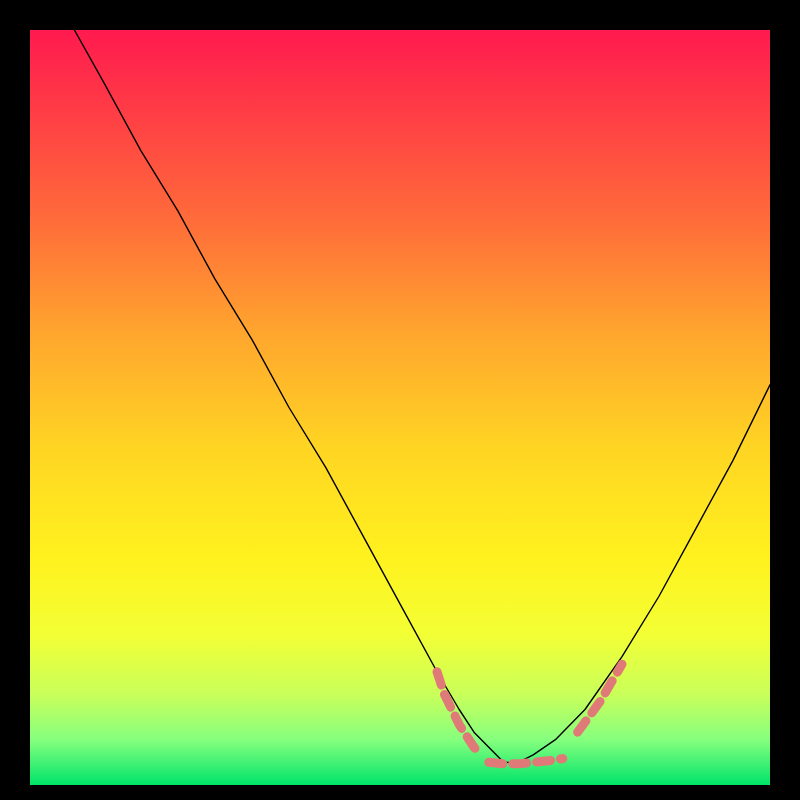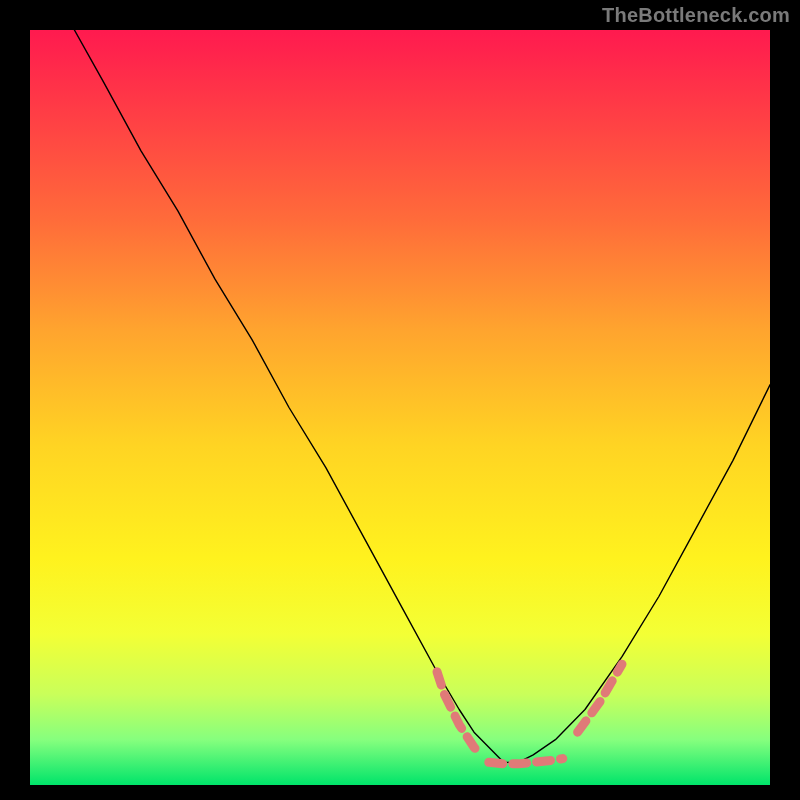--- a/index.html
+++ b/index.html
@@ -59,21 +59,20 @@
     top: 0;
     width: 740px;
     height: 755px;
     z-index: 2;
   }
 </style>
 </head>
 <body>
 
 <div class="frame">
-  <div class="watermark">TheBottleneck.com</div>
   <div class="plot">
     <div class="plot-bg"></div>
     <svg class="plot-svg" viewBox="0 0 740 755">
         <path d="M44.40 0.00 L74.00 52.85 L111.00 120.80 L148.00 181.20 L185.00 249.15 L222.00 309.55 L259.00 377.50 L296.00 437.90 L333.00 505.85 L370.00 573.80 L407.00 641.75 L429.20 679.50 L444.00 702.15 L458.80 717.25 L473.60 732.35" fill="none" stroke="#000000" stroke-width="1.4" stroke-linecap="round" stroke-linejoin="round"></path>
         <path d="M473.60 732.35 L488.40 732.35 L503.20 724.80 L525.40 709.70 L555.00 679.50 L592.00 626.65 L629.00 566.25 L666.00 498.30 L703.00 430.35 L740.00 354.85" fill="none" stroke="#000000" stroke-width="1.4" stroke-linecap="round" stroke-linejoin="round"></path>
         <path d="M407.00 641.75 L414.40 664.40 L421.80 679.50 L429.20 694.60 L436.60 705.92 L444.00 717.25 L451.40 724.80" fill="none" stroke="#e07a78" stroke-width="9" stroke-linecap="round" stroke-linejoin="round" stroke-dasharray="14 10"></path>
         <path d="M458.80 732.35 L473.60 733.86 L488.40 733.86 L503.20 732.35 L518.00 730.84 L532.80 728.58" fill="none" stroke="#e07a78" stroke-width="9" stroke-linecap="round" stroke-linejoin="round" stroke-dasharray="14 10"></path>
         <path d="M547.60 702.15 L558.70 687.05 L569.80 671.95 L580.90 653.08 L592.00 634.20" fill="none" stroke="#e07a78" stroke-width="9" stroke-linecap="round" stroke-linejoin="round" stroke-dasharray="14 10"></path>
       </svg>
   </div>

